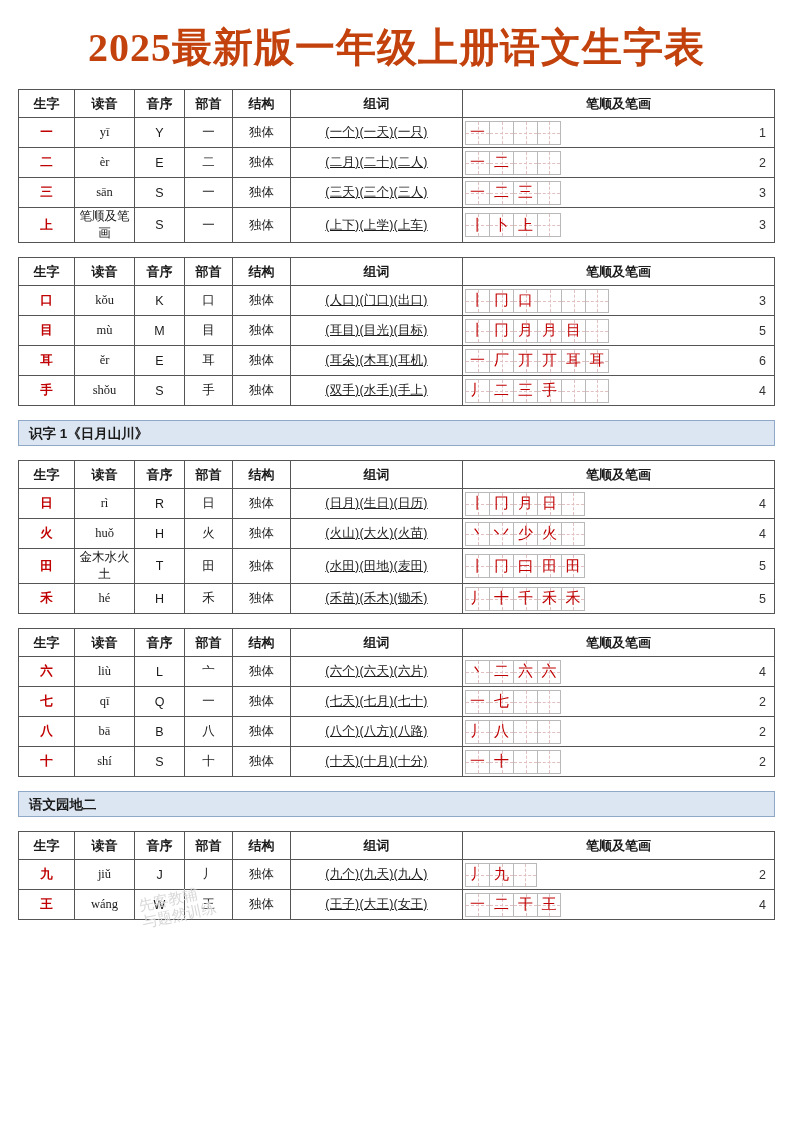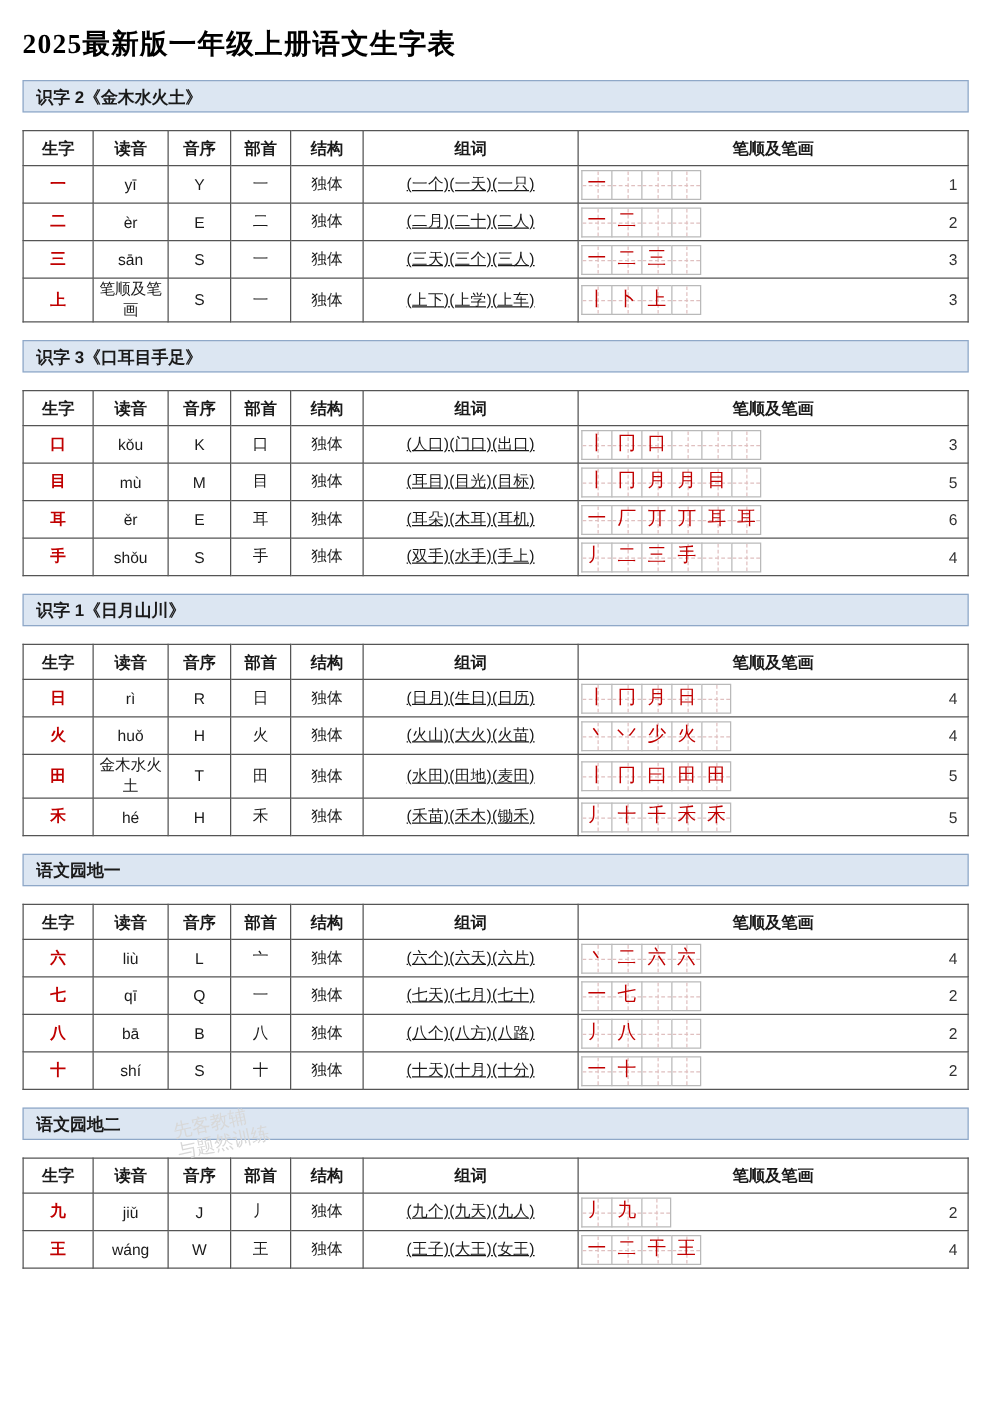--- a/index.html
+++ b/index.html
@@ -16,25 +16,26 @@
     overflow: hidden;
   }
   .page {
     width: 793px;
     height: 1122px;
     box-sizing: border-box;
     padding: 14px 18px 10px 18px;
     position: relative;
   }
   .page-title {
+    text-align: center;
     font-family: "Liberation Serif", serif;
-    font-size: 22px;
+    font-size: 40px;
     font-weight: bold;
     letter-spacing: 1px;
-    color: #000000;
+    color: #c2410c;
     margin: 6px 0 14px 0;
   }
   .section {
     margin-bottom: 14px;
   }
   .section-header {
     border: 1px solid #8fa8c8;
     background: #dce6f2;
     font-size: 13.5px;
     font-weight: bold;
@@ -70,21 +71,21 @@
   col.c-jg { width: 58px; }
   col.c-zc { width: 172px; }
   col.c-bs2 { width: auto; }
   .hanzi {
     color: #c00000;
     font-family: "Liberation Serif", serif;
     font-size: 17px;
     font-weight: bold;
   }
   .pinyin {
-    font-family: Liberation Sans, sans-serif;
+    font-family: Liberation Serif, serif;
     font-size: 13px;
   }
   .cizu {
     font-size: 12.5px;
     letter-spacing: 0.2px;
     text-decoration: underline;
   }
   .stroke-cell {
     position: relative;
     padding: 0 !important;
@@ -155,21 +156,20 @@
     font-family: "Liberation Serif", serif;
   }
 </style>
 </head>
 <body>
 
 <div class="page">
   <div class="page-title">2025最新版一年级上册语文生字表</div>
   <div id="sections-root">
       <div class="section">
-        <div class="section-header">识字 2《金木水火土》</div>
         <table class="zi">
           <colgroup>
             <col class="c-zi">
             <col class="c-py">
             <col class="c-ys">
             <col class="c-bs">
             <col class="c-jg">
             <col class="c-zc">
             <col class="c-bs2">
           </colgroup>
@@ -290,21 +290,20 @@
                     </div>
                   </div>
                 </div>
                 <div class="count">3</div>
               </td>
             </tr>
           </tbody>
         </table>
       </div>
       <div class="section">
-        <div class="section-header">识字 3《口耳目手足》</div>
         <table class="zi">
           <colgroup>
             <col class="c-zi">
             <col class="c-py">
             <col class="c-ys">
             <col class="c-bs">
             <col class="c-jg">
             <col class="c-zc">
             <col class="c-bs2">
           </colgroup>
@@ -596,21 +595,20 @@
                     </div>
                   </div>
                 </div>
                 <div class="count">5</div>
               </td>
             </tr>
           </tbody>
         </table>
       </div>
       <div class="section">
-        <div class="section-header">语文园地一</div>
         <table class="zi">
           <colgroup>
             <col class="c-zi">
             <col class="c-py">
             <col class="c-ys">
             <col class="c-bs">
             <col class="c-jg">
             <col class="c-zc">
             <col class="c-bs2">
           </colgroup>

